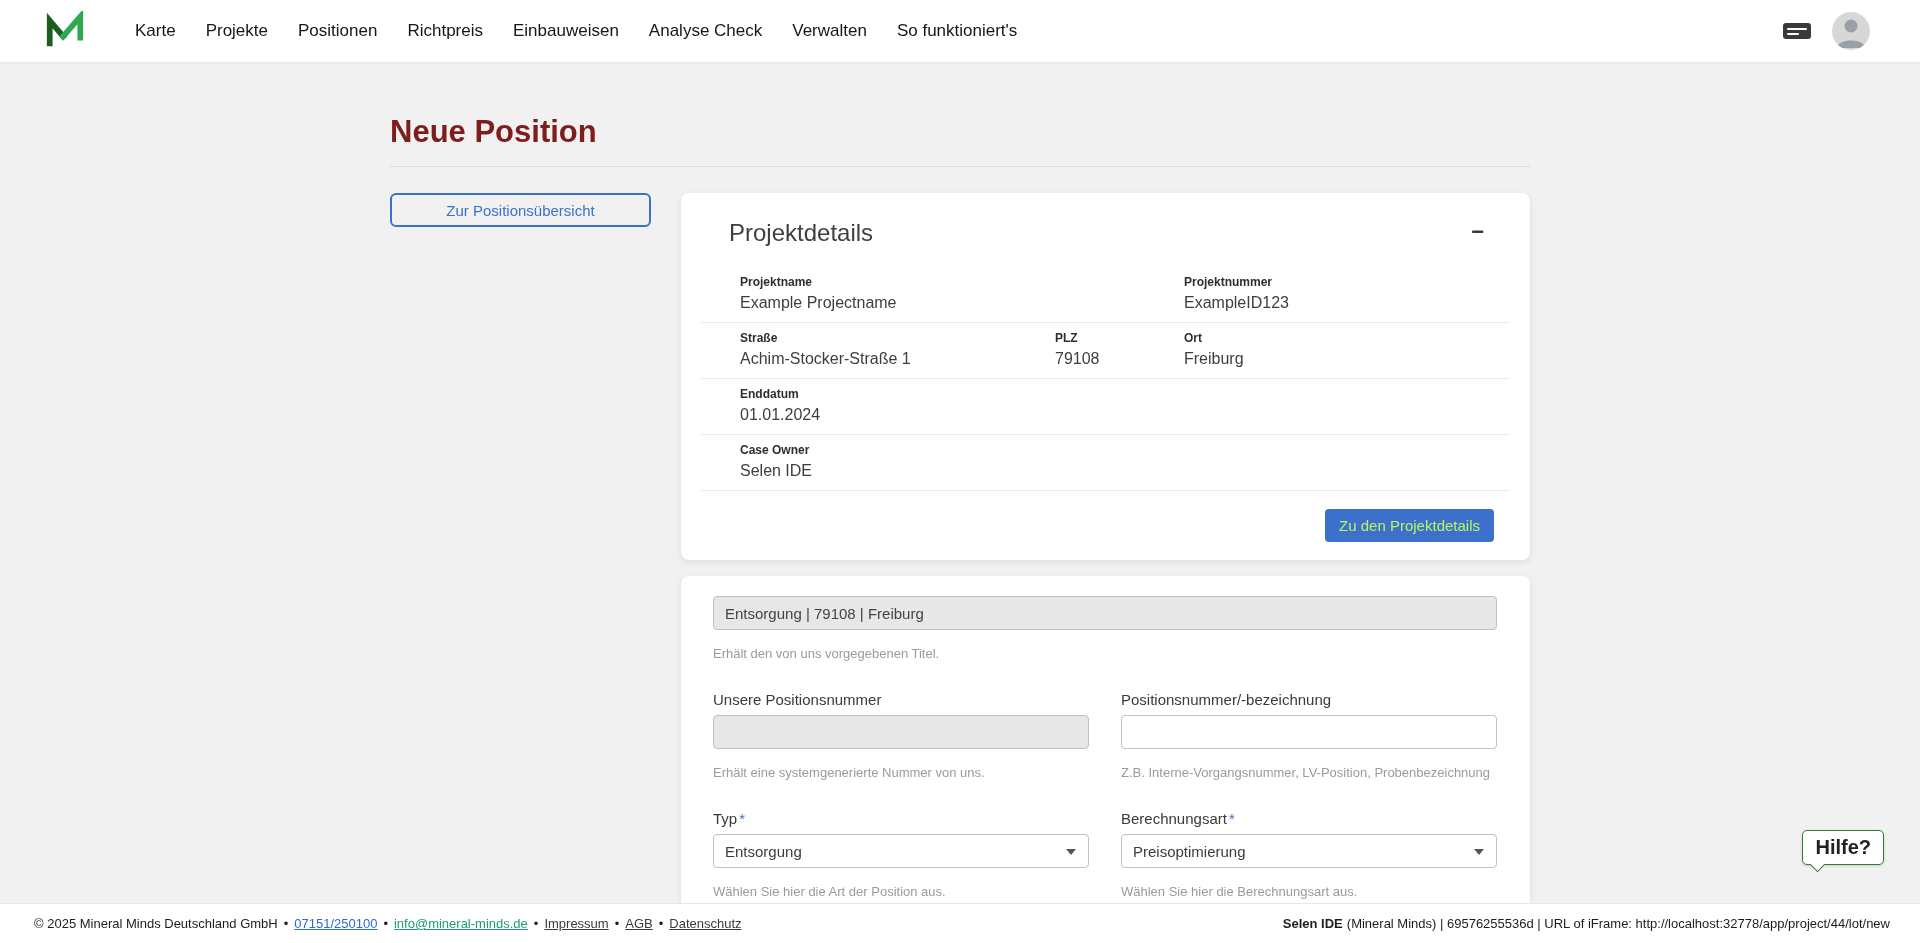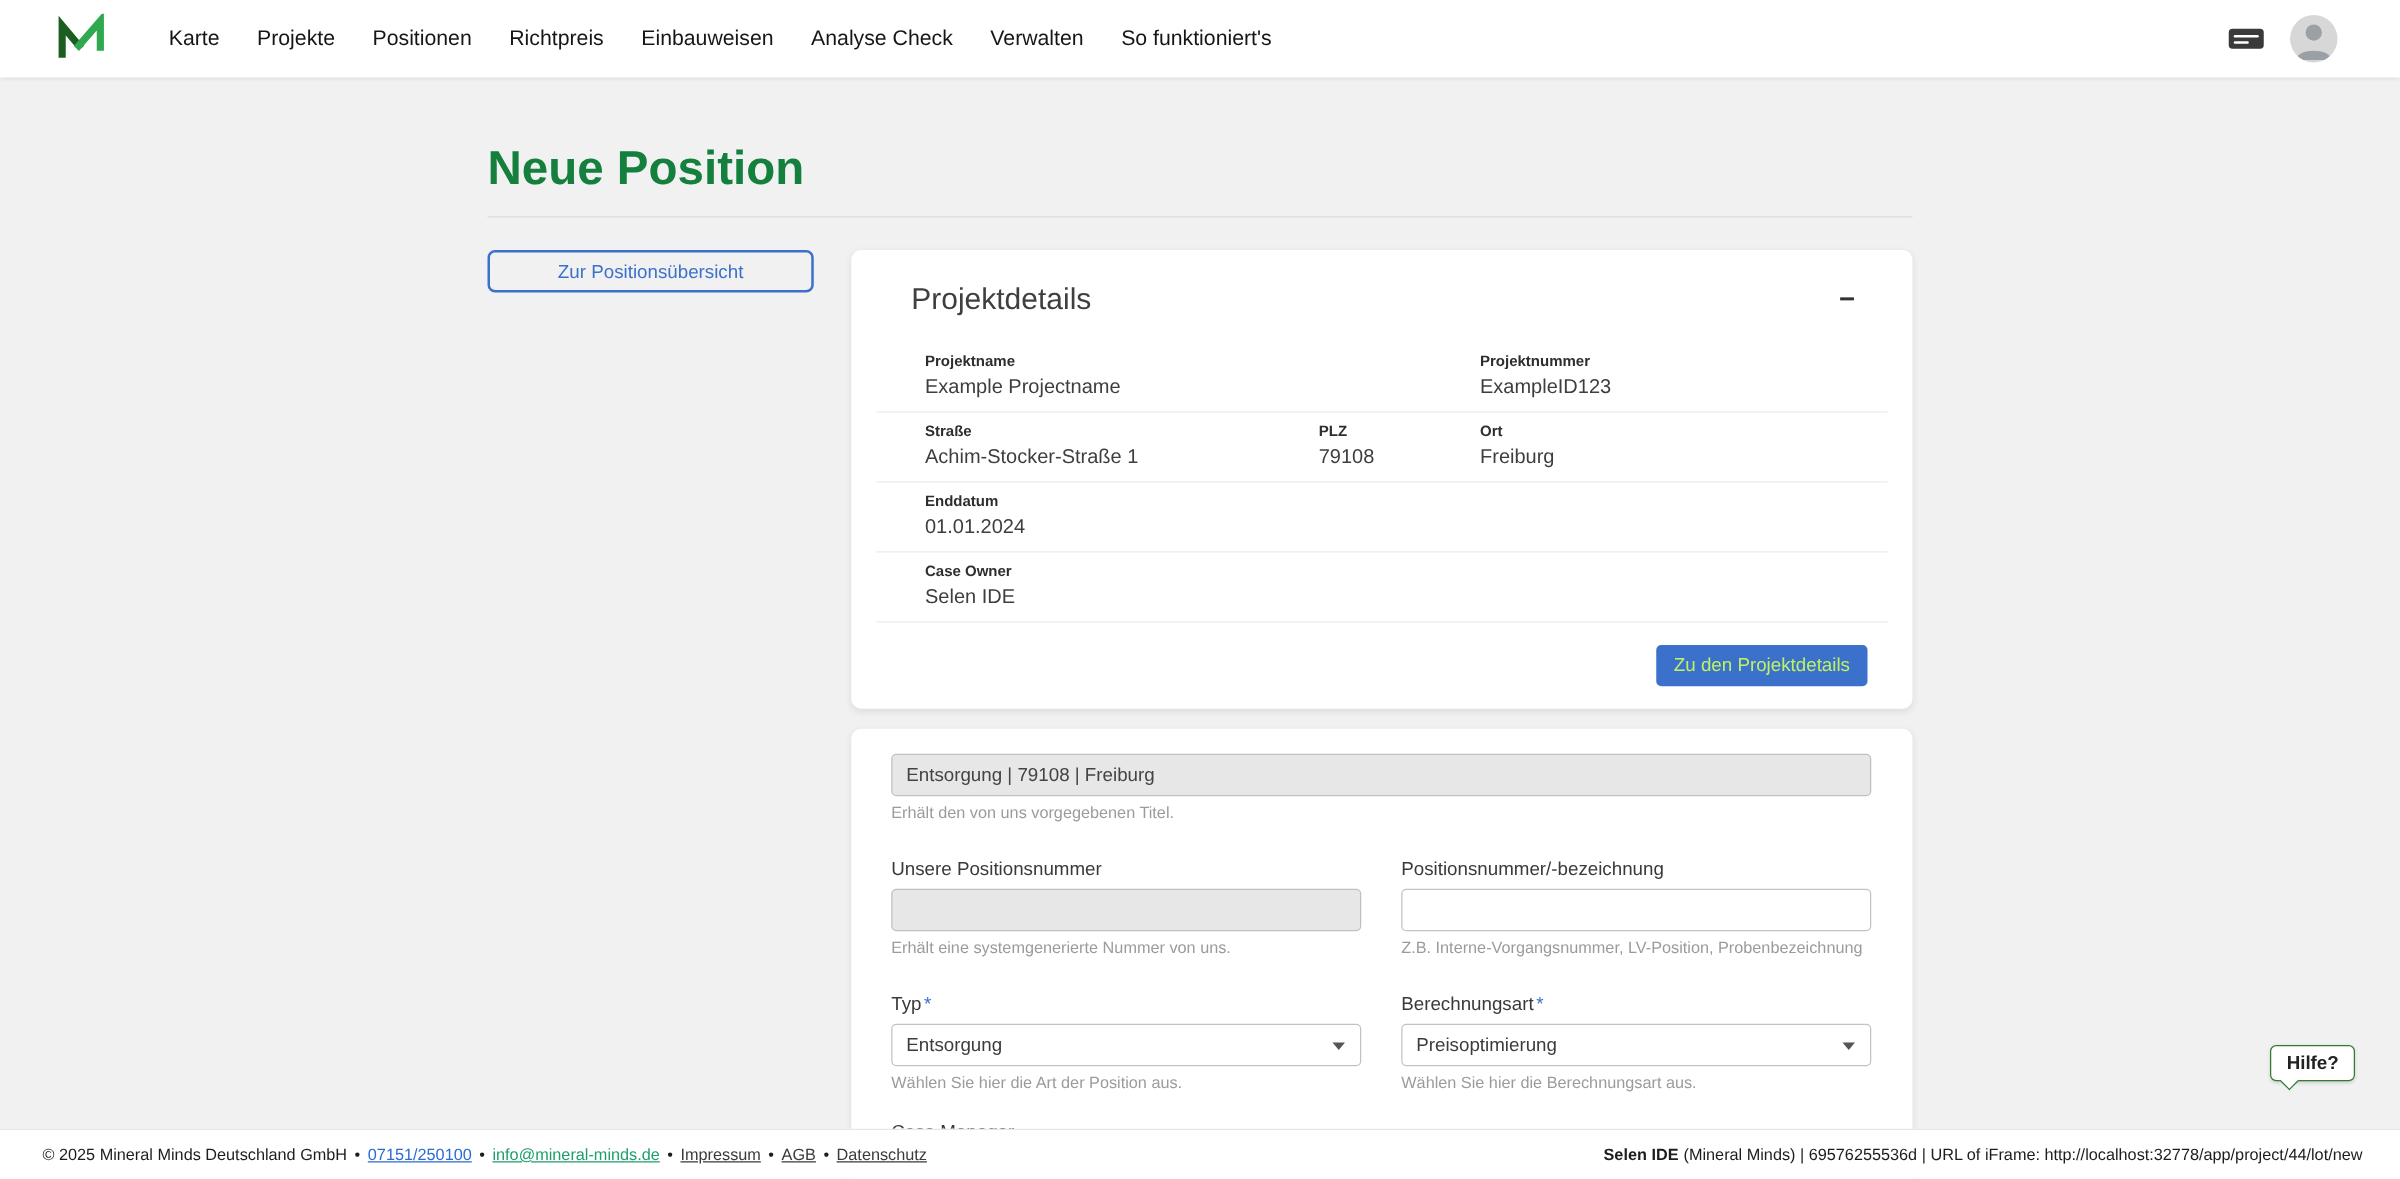--- a/index.html
+++ b/index.html
@@ -43,21 +43,21 @@
     width: 38px; height: 38px; border-radius: 50%;
     background: #d7d7d7;
     display: flex; align-items: center; justify-content: center;
     overflow: hidden;
     border: none; cursor: pointer;
   }
 
   
   .main { position: absolute; top: 62px; left: 0; right: 0; }
   .container { width: 1140px; margin: 0 auto; padding-top: 52px; }
-  .page-title { font-size: 38px; font-weight: 700; color: #15803d; }
+  .page-title { font-size: 31px; font-weight: 700; color: #7f1d1d; }
   .title-rule { height: 1px; background: #dcdcdc; margin: 16px 0 26px 0; }
 
   .columns { display: flex; align-items: flex-start; gap: 30px; }
   .left-col { width: 261px; flex: 0 0 261px; }
   .right-col { flex: 1; }
 
   .outline-btn {
     width: 100%;
     height: 34px;
     background: transparent;
@@ -122,21 +122,21 @@
     height: 34px;
     border: 1px solid #c2c2c2;
     border-radius: 4px;
     padding: 0 11px;
     font-size: 15px;
     color: #3c3c3c;
     background: #ffffff;
     font-family: "Liberation Sans", sans-serif;
   }
   .text-input:disabled { background: #e7e7e7; border-color: #c0c0c0; color: #444; }
-  .helper { font-size: 13px; color: #9b9b9b; margin-top: 5px; }
+  .helper { font-size: 13px; color: #9b9b9b; margin-top: 16px; }
   .form-grid { display: grid; grid-template-columns: 1fr 1fr; column-gap: 32px; margin-top: 30px; }
   .form-grid.tight { margin-top: 24px; }
   .select {
     position: relative;
     width: 100%;
     height: 34px;
     border: 1px solid #c2c2c2;
     border-radius: 4px;
     background: #ffffff;
     display: flex;
@@ -158,21 +158,21 @@
 
   
   .help-bubble {
     position: absolute;
     right: 36px;
     bottom: 78px;
     background: #ffffff;
     border: 1px solid var(--help-border, #2e7d32);
     border-radius: 5px;
     padding: 5px 12px;
-    font-size: 15px;
+    font-size: 20px;
     font-weight: 700;
     color: #222;
     cursor: pointer;
     box-shadow: 0 1px 3px rgba(0,0,0,0.15);
     font-family: "Liberation Sans", sans-serif;
     z-index: 40;
   }
   .help-bubble::after {
     content: "";
     position: absolute;

